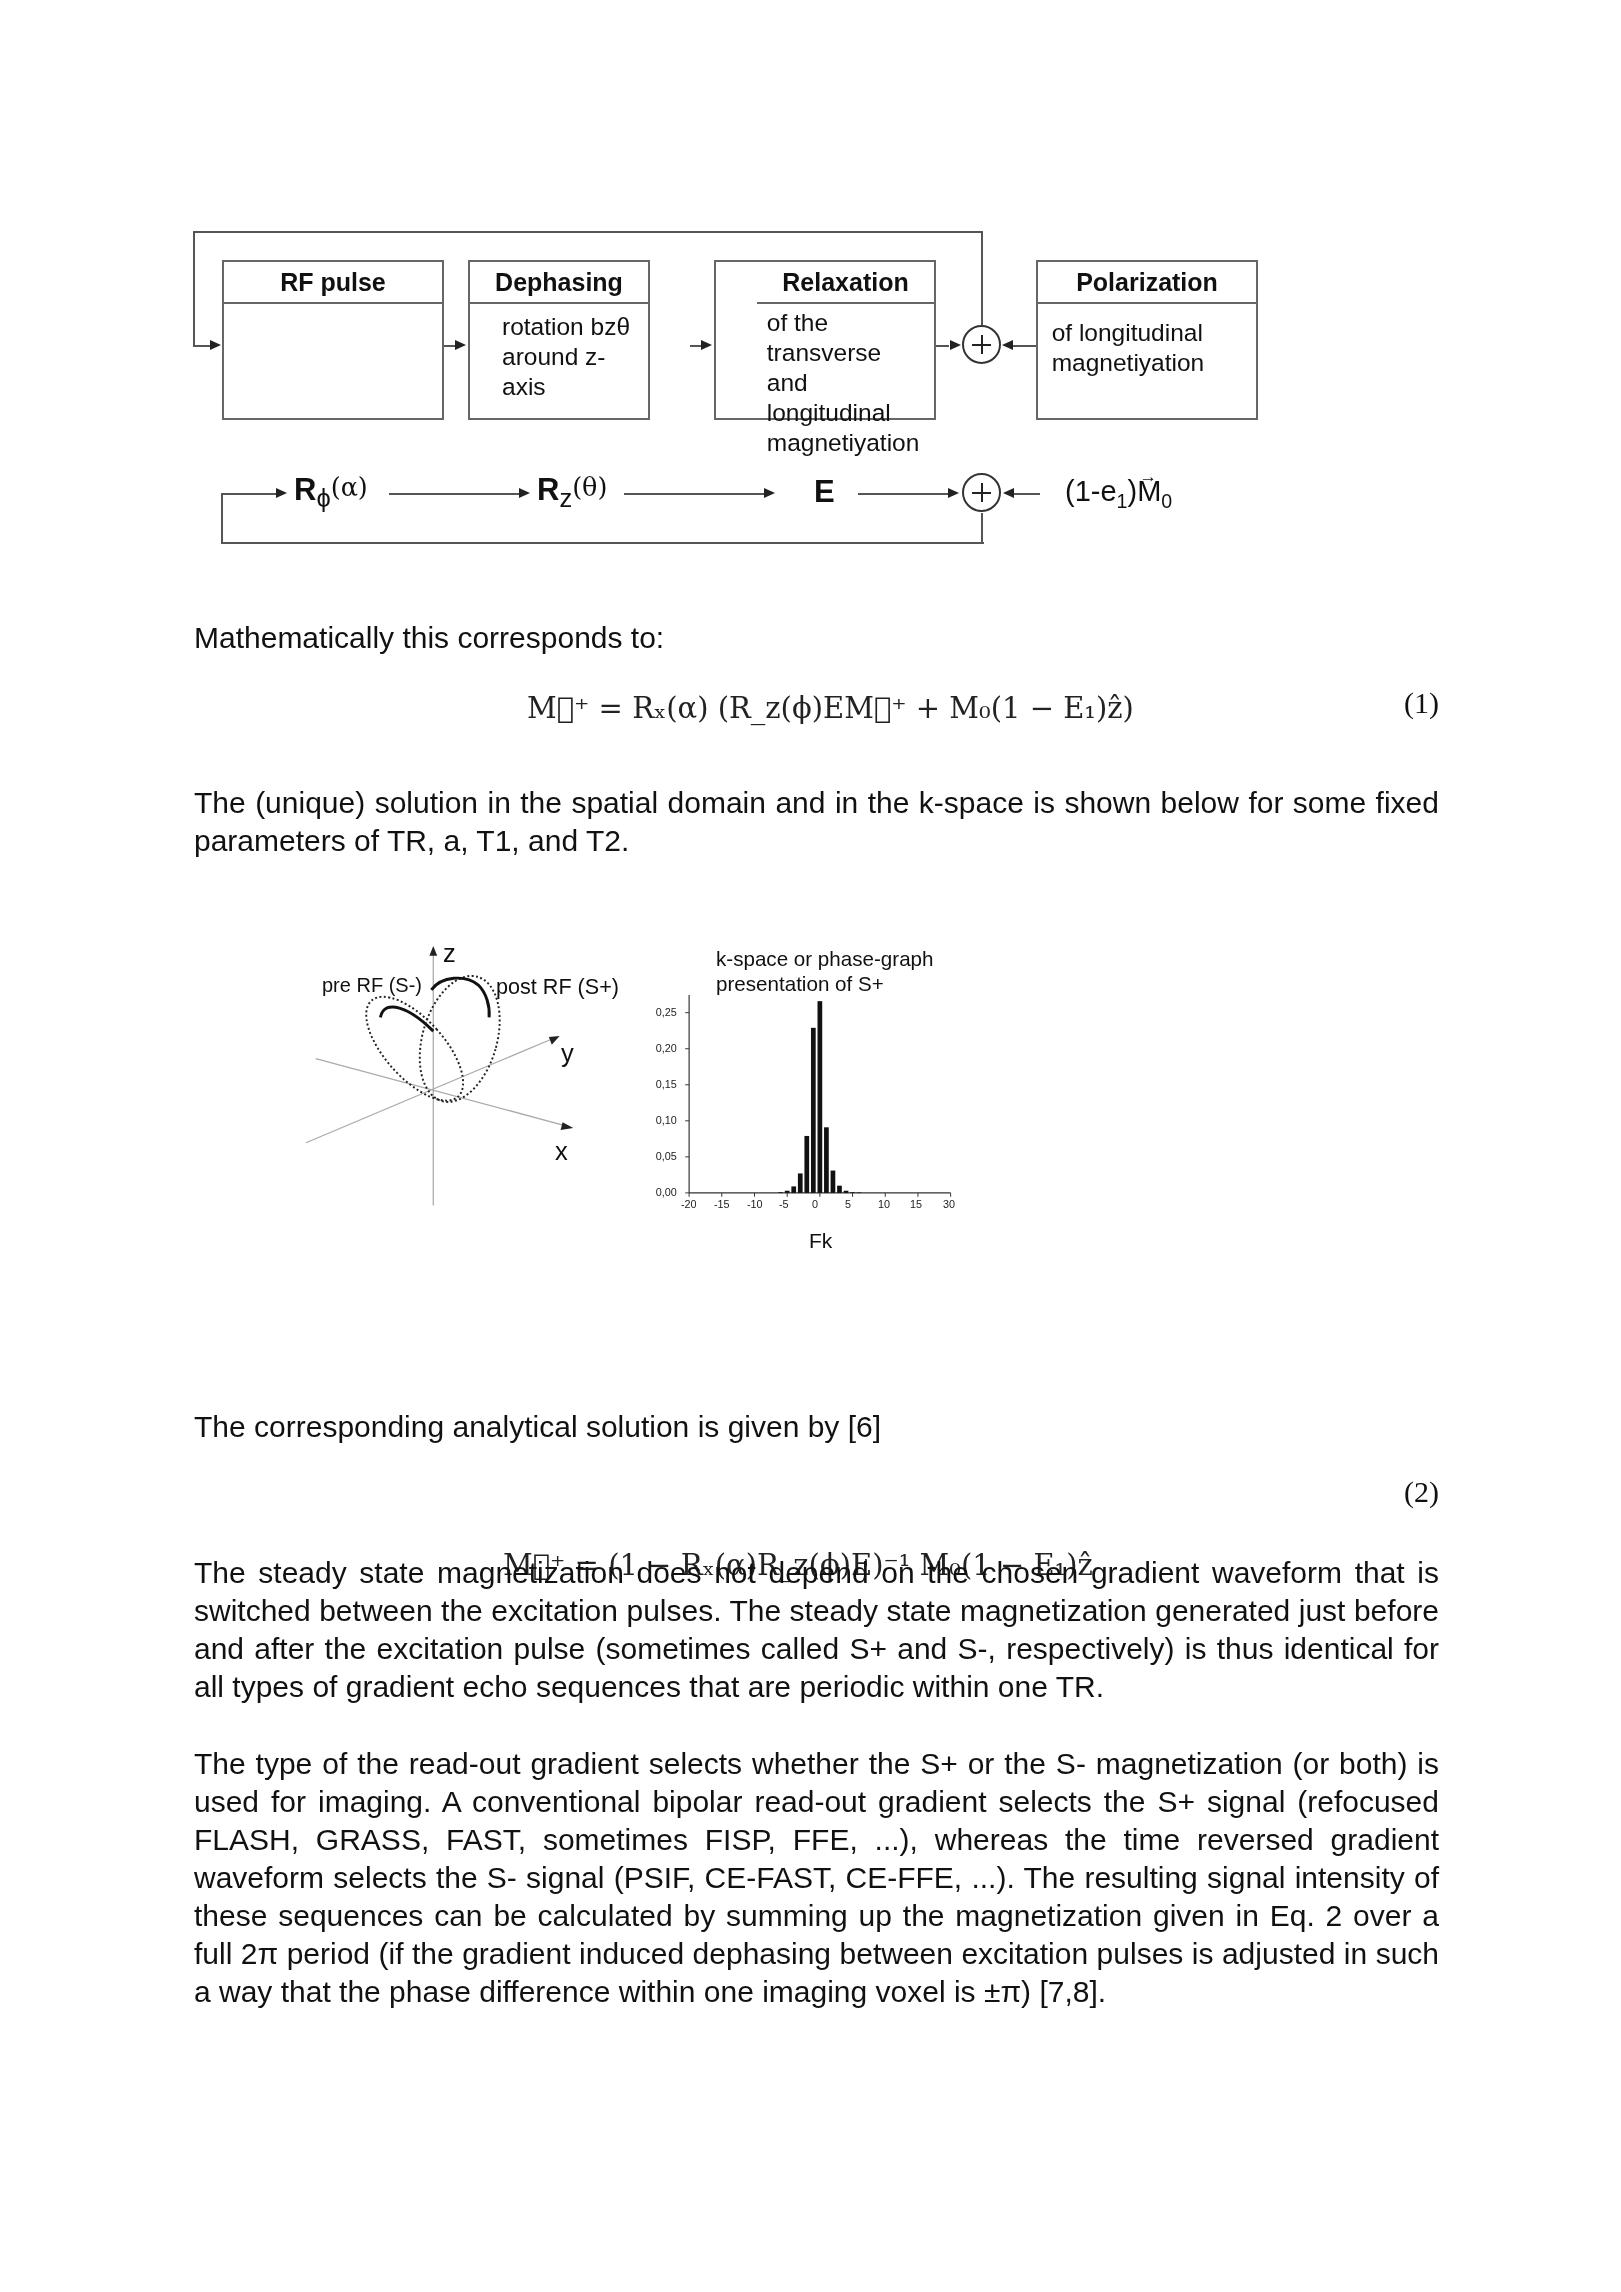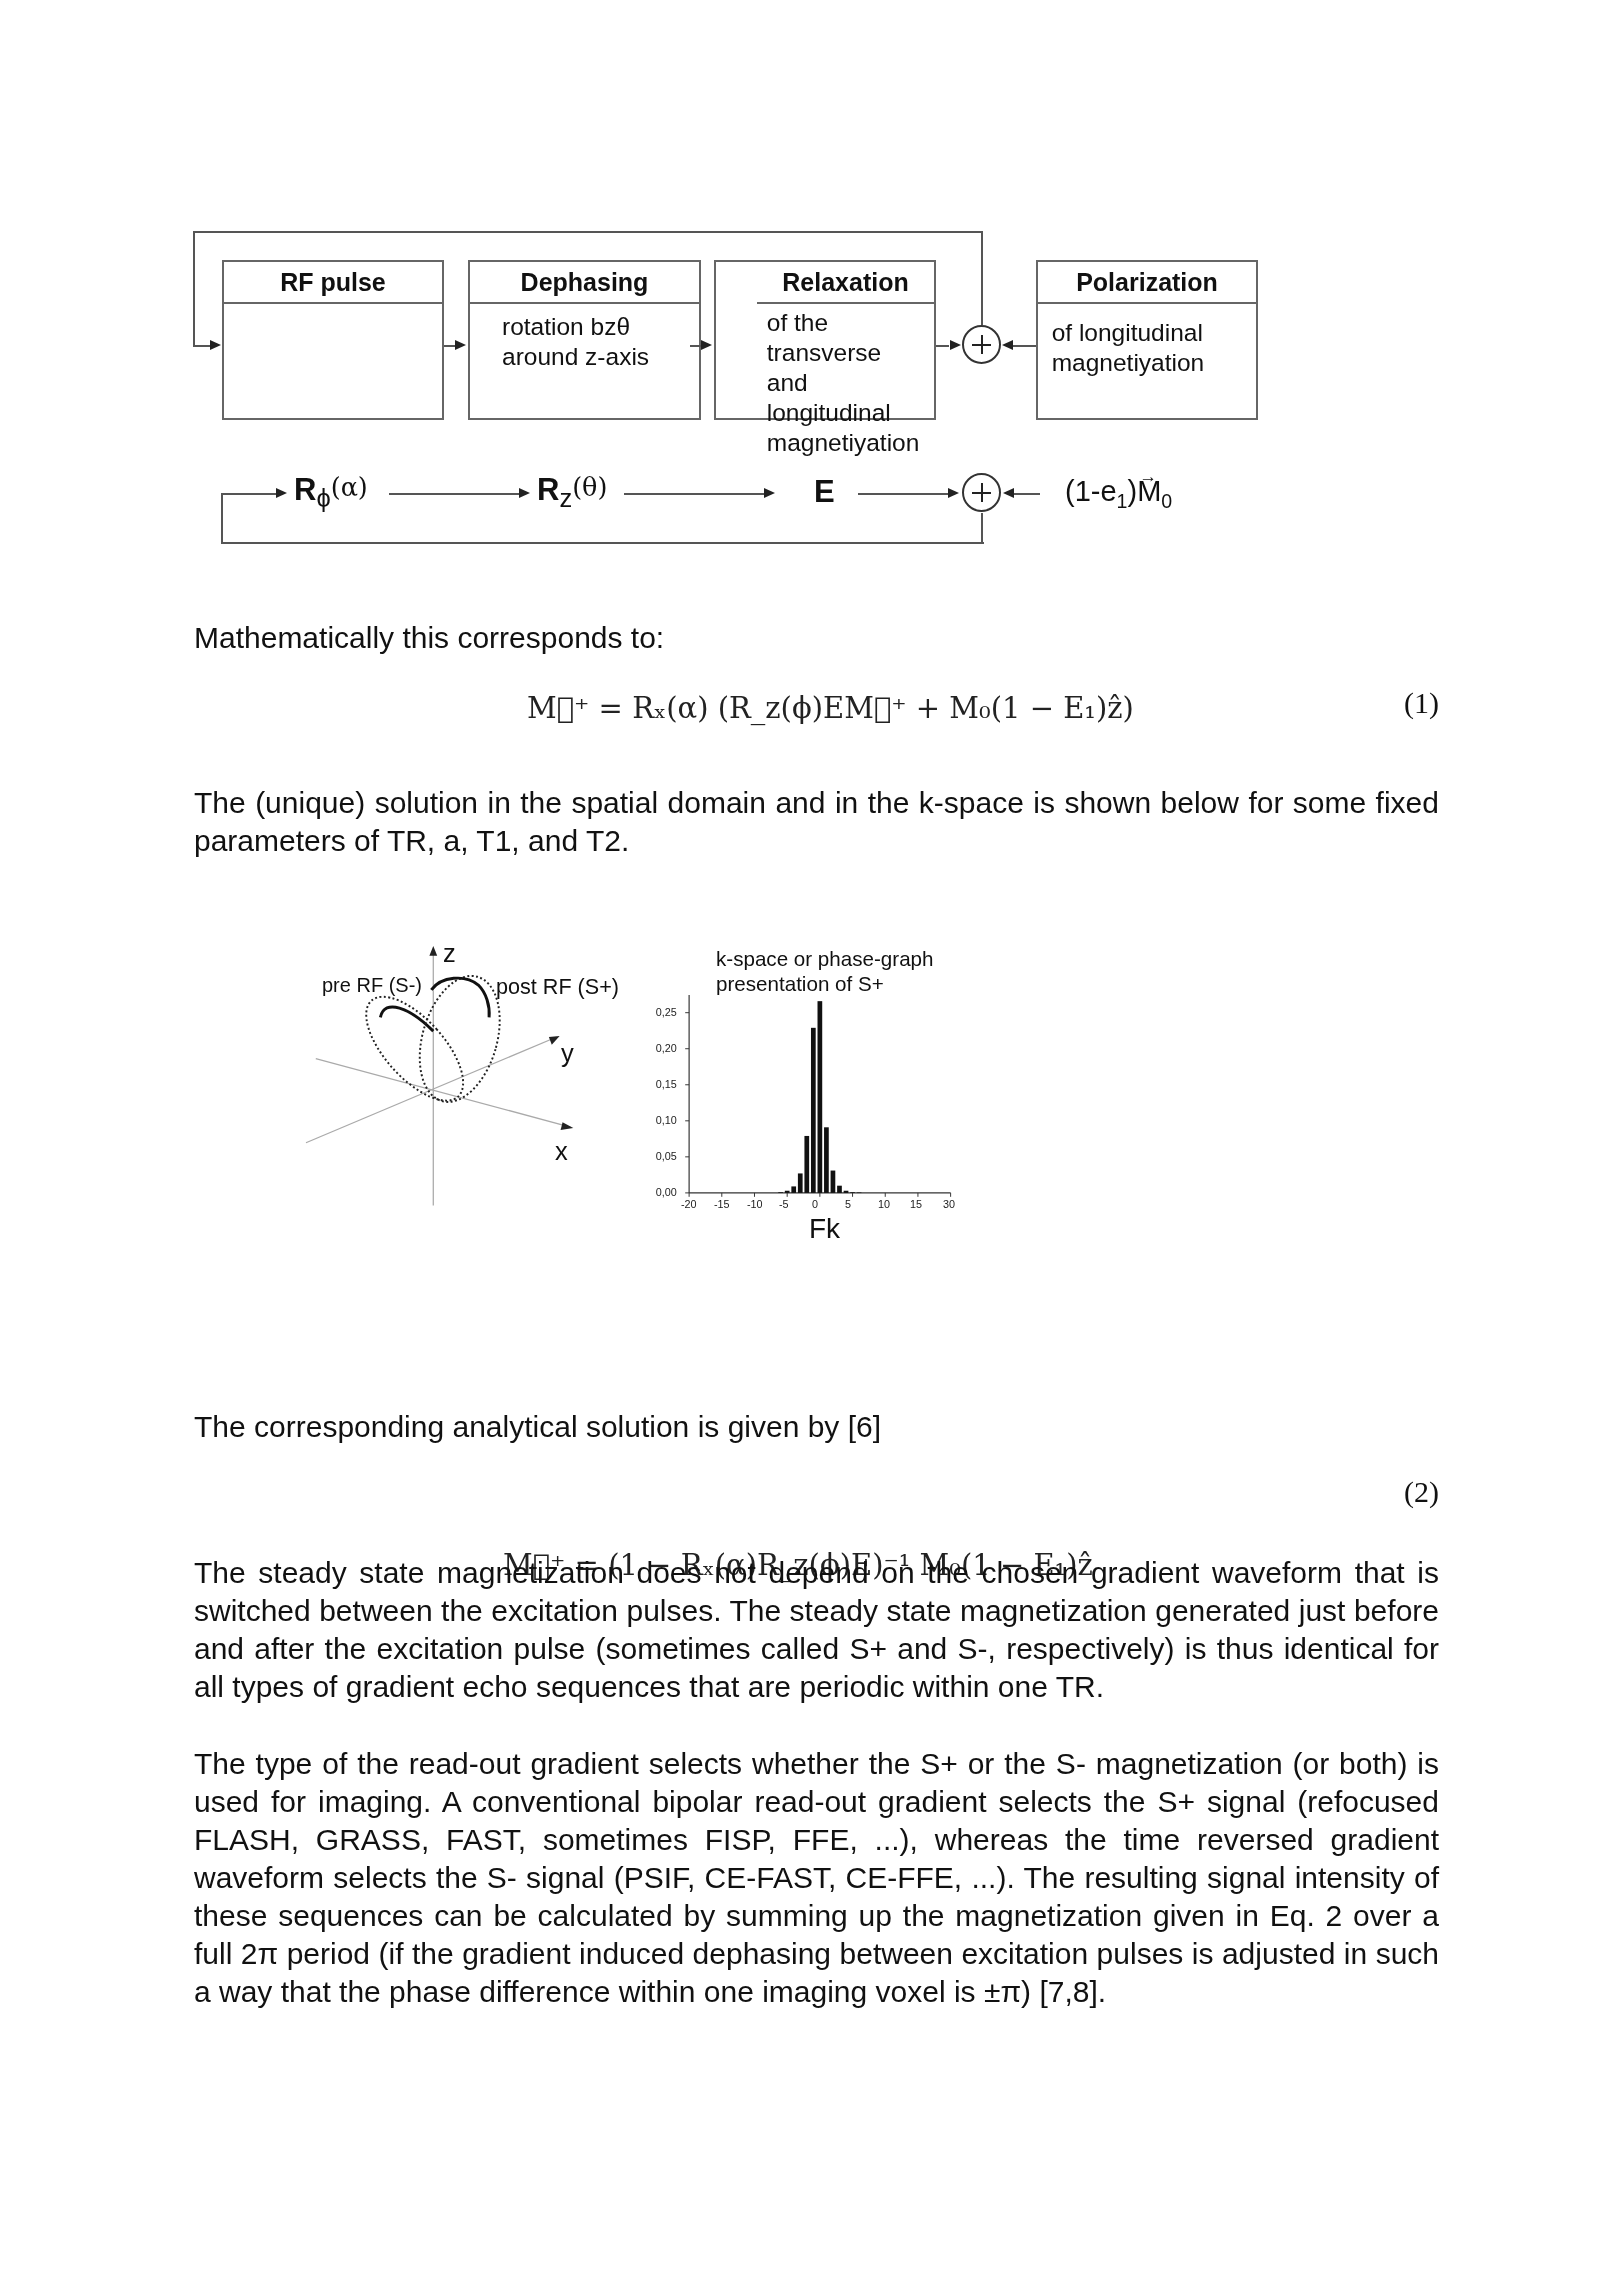--- a/index.html
+++ b/index.html
@@ -35,21 +35,21 @@
   <div class="hline" style="left:193px;top:345px;width:17.6px;"></div>
   <div class="arrow-r" style="left:210px;top:340px;"></div>
 
   <div class="box" style="left:222px;top:260px;width:222px;height:160px;">
     <div class="hd">RF pulse</div>
   </div>
 
   <div class="hline" style="left:444px;top:345px;width:11.8px;"></div>
   <div class="arrow-r" style="left:455px;top:340px;"></div>
 
-  <div class="box" style="left:468px;top:260px;width:233px;height:160px;">
+  <div class="box" style="left:468px;top:260px;width:182px;height:160px;">
     <div class="hd">Dephasing</div>
     <div class="bd" style="padding-left:32px;">
       <div>rotation bzθ</div>
       <div>around z-axis</div>
     </div>
   </div>
 
   <div class="hline" style="left:690px;top:345px;width:11.8px;"></div>
   <div class="arrow-r" style="left:701px;top:340px;"></div>
 
@@ -163,21 +163,21 @@
       <rect x="160.747" y="198.856" width="4.806" height="58.144000000000005" fill="#111111"></rect>
       <rect x="167.422" y="88.45599999999999" width="4.806" height="168.544" fill="#111111"></rect>
       <rect x="174.097" y="61.22399999999999" width="4.806" height="195.776" fill="#111111"></rect>
       <rect x="180.77200000000002" y="190.024" width="4.806" height="66.976" fill="#111111"></rect>
       <rect x="187.44700000000003" y="234.184" width="4.806" height="22.816000000000003" fill="#111111"></rect>
       <rect x="194.12199999999999" y="249.64" width="4.806" height="7.360000000000014" fill="#111111"></rect>
       <rect x="200.797" y="254.792" width="4.806" height="2.2079999999999984" fill="#111111"></rect>
       <rect x="207.472" y="256.264" width="4.806" height="0.73599999999999" fill="#111111"></rect>
       <rect x="214.14700000000002" y="256.632" width="4.806" height="0.5" fill="#111111"></rect>
     </svg>
-  <div class="abs" style="left:162px;top:272px;font-size:28px;">Fk</div>
+  <div class="abs" style="left:162px;top:288px;font-size:21px;">Fk</div>
   <div id="chart-ticks">
       <div class="ticklbl" style="left: 8.8px; top: 245px;">0,00</div>
       <div class="ticklbl" style="left: 8.8px; top: 209px;">0,05</div>
       <div class="ticklbl" style="left: 8.8px; top: 173px;">0,10</div>
       <div class="ticklbl" style="left: 8.8px; top: 137px;">0,15</div>
       <div class="ticklbl" style="left: 8.8px; top: 101px;">0,20</div>
       <div class="ticklbl" style="left: 8.8px; top: 65px;">0,25</div>
       <div class="ticklbl" style="left: 34px; top: 257px;">-20</div>
       <div class="ticklbl" style="left: 67px; top: 257px;">-15</div>
       <div class="ticklbl" style="left: 100px; top: 257px;">-10</div>

